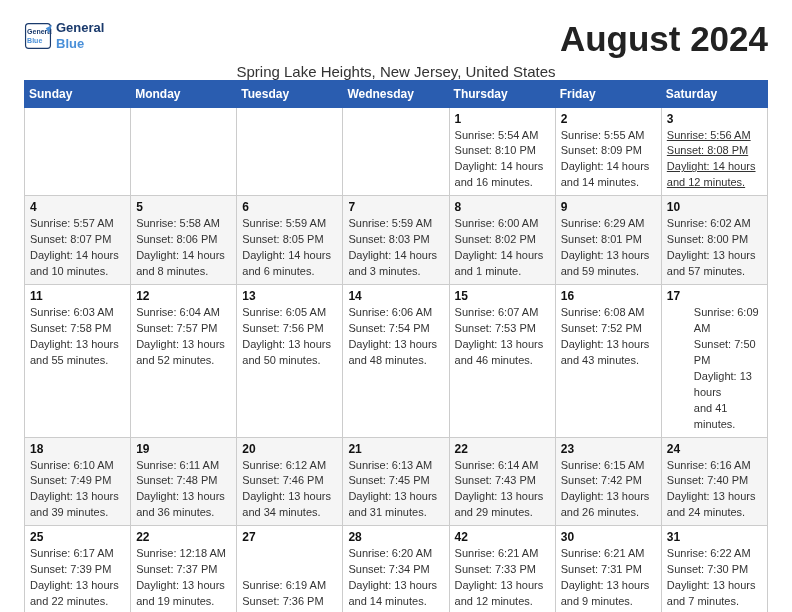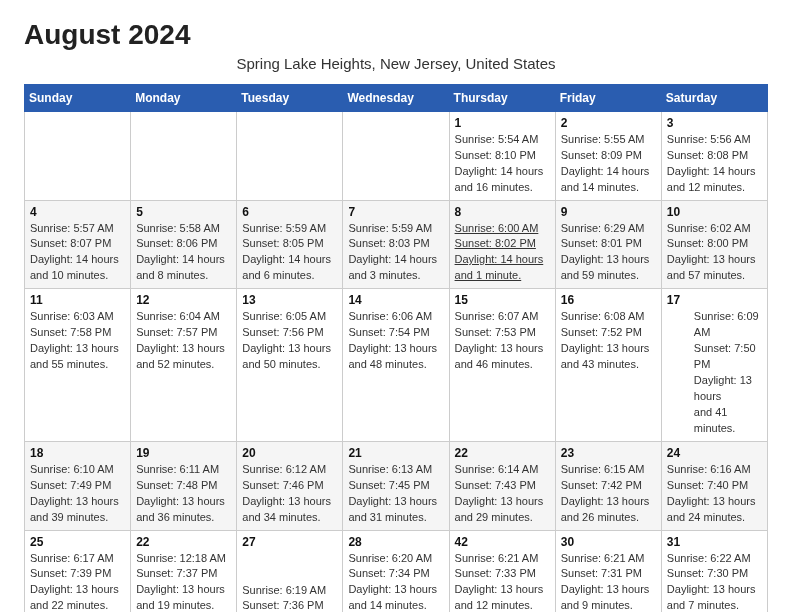--- a/index.html
+++ b/index.html
@@ -23,30 +23,30 @@
     }
     .logo-icon {
       width: 28px;
       height: 28px;
       margin-right: 4px;
     }
     .title-area {
       text-align: right;
     }
     .main-title {
-      font-size: 28px;
+      font-size: 35px;
       font-weight: bold;
       color: #222;
       line-height: 1.1;
     }
     .subtitle {
       font-size: 15px;
       color: #333;
       text-align: center;
-      margin-bottom: 12px;
+      margin-bottom: 0;
     }
     .calendar-table {
       width: 100%;
       border-collapse: collapse;
       font-size: 11px;
     }
     .calendar-table th {
       background: #2a5db0;
       color: #fff;
       padding: 6px 4px;
@@ -86,20 +86,32 @@
       line-height: 1.45;
     }
     .empty-cell {
       background: #fff !important;
     }
   </style>
 </head>
 <body>
 
 <div class="header-area">
+  <div class="logo">
+    <svg class="logo-icon" viewBox="0 0 36 36">
+      <rect x="2" y="2" width="32" height="32" rx="4" fill="#fff" stroke="#1a3a6c" stroke-width="1.5"></rect>
+      <text x="4" y="16" font-size="9" font-weight="bold" fill="#1a3a6c" font-family="Arial">General</text>
+      <text x="4" y="27" font-size="9" font-weight="bold" fill="#4a90d9" font-family="Arial">Blue</text>
+      <polygon points="28,8 36,4 32,14" fill="#4a90d9"></polygon>
+    </svg>
+    <div>
+      <div style="font-size:13px;font-weight:bold;color:#1a3a6c;line-height:1.2;">General</div>
+      <div style="font-size:13px;font-weight:bold;color:#4a90d9;line-height:1.2;">Blue</div>
+    </div>
+  </div>
   <div class="title-area">
     <div class="main-title">August 2024</div>
   </div>
 </div>
 
 <div class="subtitle">Spring Lake Heights, New Jersey, United States</div>
 
 <table class="calendar-table">
   <thead>
     <tr>
@@ -127,21 +139,21 @@
         </td>
         <td>
           <div class="day-num">2</div>
           <div class="day-info" style="white-space: pre-line;">Sunrise: 5:55 AM
 Sunset: 8:09 PM
 Daylight: 14 hours
 and 14 minutes.</div>
         </td>
         <td>
           <div class="day-num">3</div>
-          <div class="day-info" style="white-space: pre-line;">Sunrise: 5:56 AM
+          <div class="day-info" style="white-space: pre-line; text-decoration: underline;">Sunrise: 5:56 AM
 Sunset: 8:08 PM
 Daylight: 14 hours
 and 12 minutes.</div>
         </td>
       </tr>
       <tr class="row-gray">
         <td>
           <div class="day-num">4</div>
           <div class="day-info" style="white-space: pre-line;">Sunrise: 5:57 AM
 Sunset: 8:07 PM
@@ -164,21 +176,21 @@
         </td>
         <td>
           <div class="day-num">7</div>
           <div class="day-info" style="white-space: pre-line;">Sunrise: 5:59 AM
 Sunset: 8:03 PM
 Daylight: 14 hours
 and 3 minutes.</div>
         </td>
         <td>
           <div class="day-num">8</div>
-          <div class="day-info" style="white-space: pre-line; text-decoration: underline;">Sunrise: 6:00 AM
+          <div class="day-info" style="white-space: pre-line;">Sunrise: 6:00 AM
 Sunset: 8:02 PM
 Daylight: 14 hours
 and 1 minute.</div>
         </td>
         <td>
           <div class="day-num">9</div>
           <div class="day-info" style="white-space: pre-line;">Sunrise: 6:29 AM
 Sunset: 8:01 PM
 Daylight: 13 hours
 and 59 minutes.</div>

